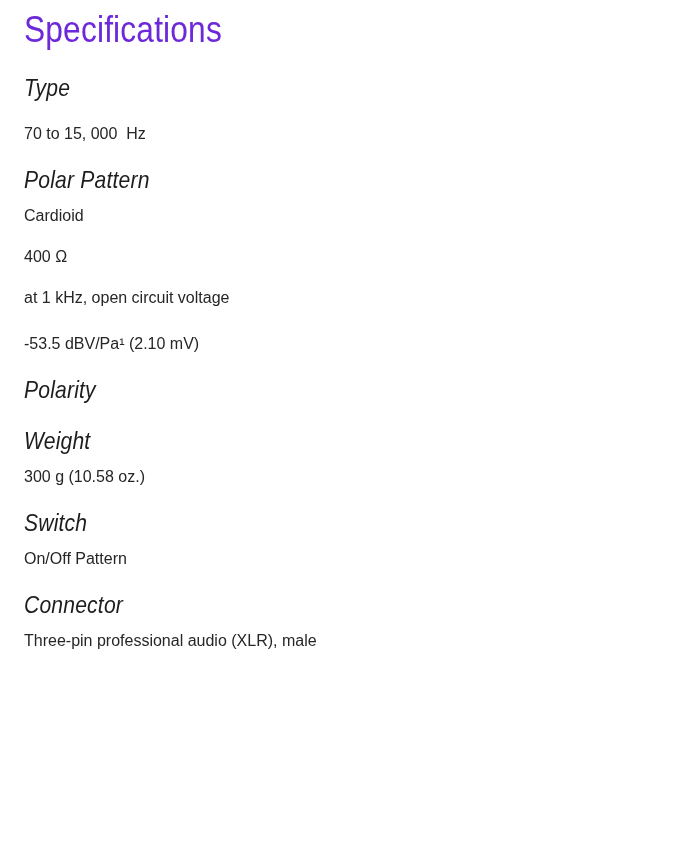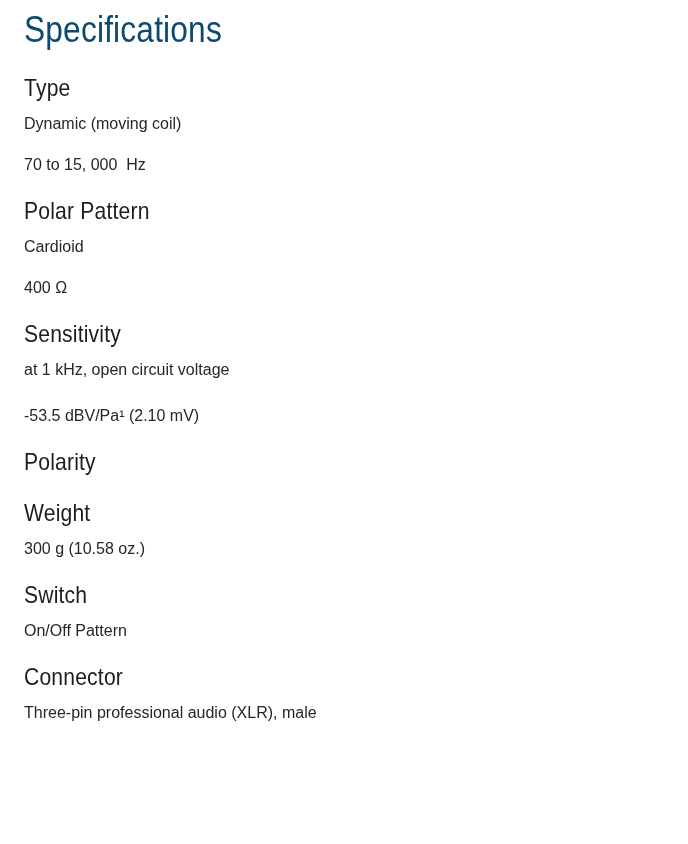--- a/index.html
+++ b/index.html
@@ -16,39 +16,40 @@
   .page {
     width: 688px;
     height: 844px;
     padding: 8px 12px 0 24px;
   }
   .page-title {
     margin: 0;
     font-size: 36px;
     line-height: 43px;
     font-weight: 500;
-    color: #0c4a6e;
+    color: #6d28d9;
     white-space: pre;
   }
   .condense {
     display: inline-block;
     transform: scaleX(0.88);
     transform-origin: 0 50%;
     letter-spacing: 0.2px;
   }
   .spec-section {
     margin-top: 22px;
   }
   .spec-label {
     margin: 0;
     font-size: 24px;
     line-height: 29px;
     font-weight: 500;
     color: #1d1d1d;
     white-space: pre;
+    font-style: italic;
   }
   .spec-value {
     margin: 12px 0 0 0;
     font-size: 16px;
     line-height: 19px;
     font-weight: 400;
     color: #262626;
     white-space: pre;
   }
   .spec-value + .spec-value {
@@ -57,38 +58,36 @@
 </style>
 </head>
 <body>
 
 <div class="page">
 
   <h1 class="page-title"><span class="condense">Specifications</span></h1>
 
   <section class="spec-section">
     <h2 class="spec-label"><span class="condense">Type</span></h2>
-    <p class="spec-value">Dynamic (moving coil)</p>
   </section>
 
   <section class="spec-section">
     <p class="spec-value">70 to 15, 000  Hz</p>
   </section>
 
   <section class="spec-section">
     <h2 class="spec-label"><span class="condense">Polar Pattern</span></h2>
     <p class="spec-value">Cardioid</p>
   </section>
 
   <section class="spec-section">
     <p class="spec-value">400 Ω</p>
   </section>
 
   <section class="spec-section">
-    <h2 class="spec-label"><span class="condense">Sensitivity</span></h2>
     <p class="spec-value">at 1 kHz, open circuit voltage</p>
     <p class="spec-value">-53.5 dBV/Pa¹ (2.10 mV)</p>
   </section>
 
   <section class="spec-section">
     <h2 class="spec-label"><span class="condense">Polarity</span></h2>
   </section>
 
   <section class="spec-section">
     <h2 class="spec-label"><span class="condense">Weight</span></h2>

